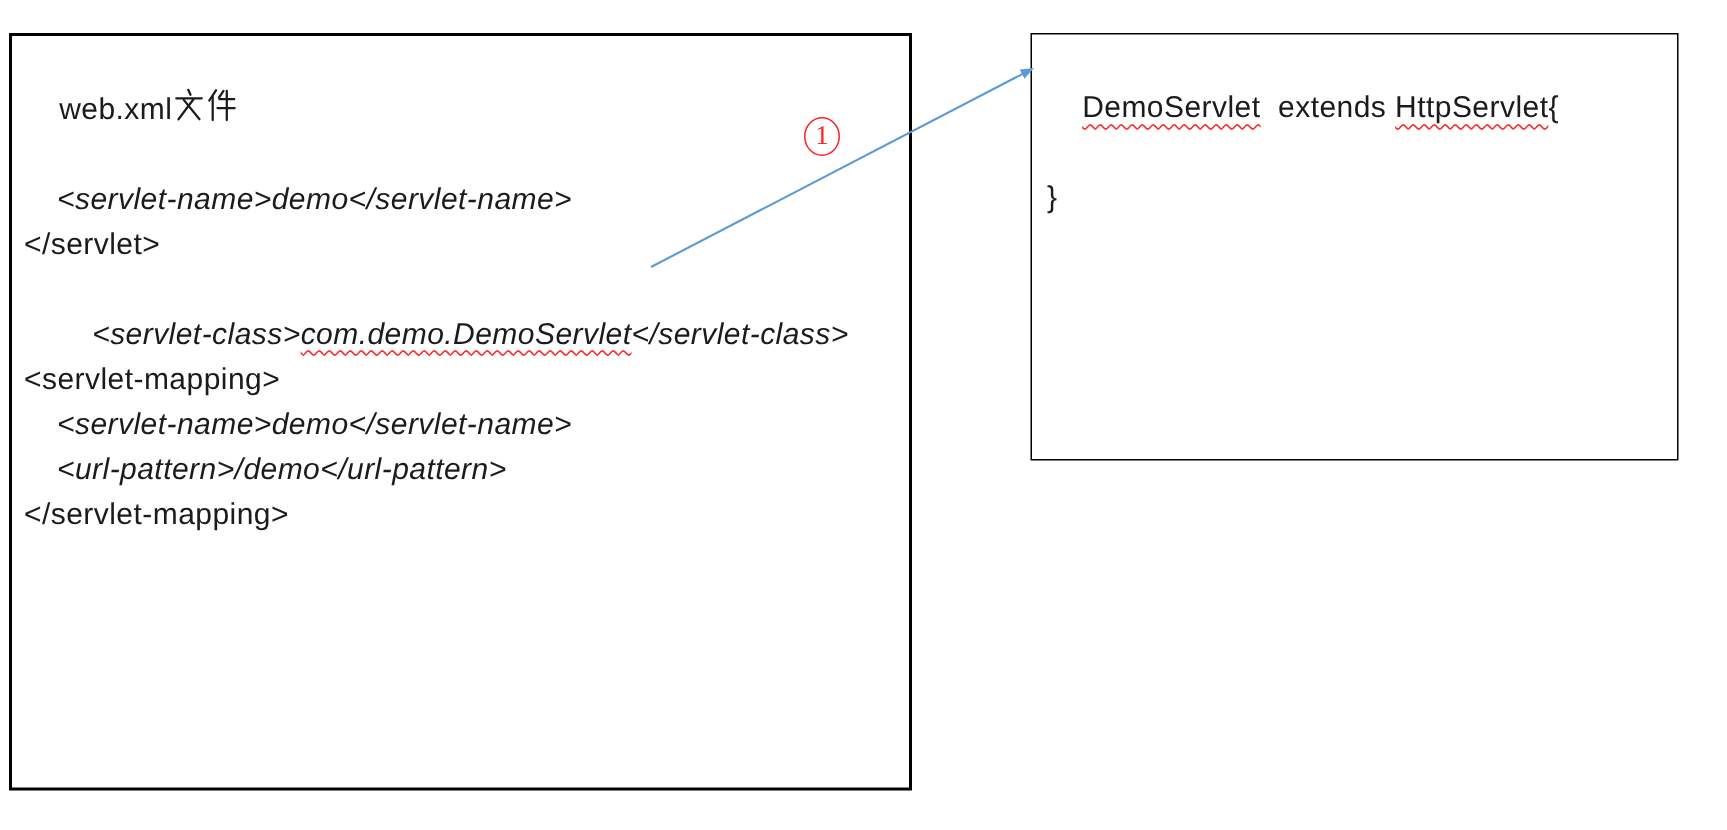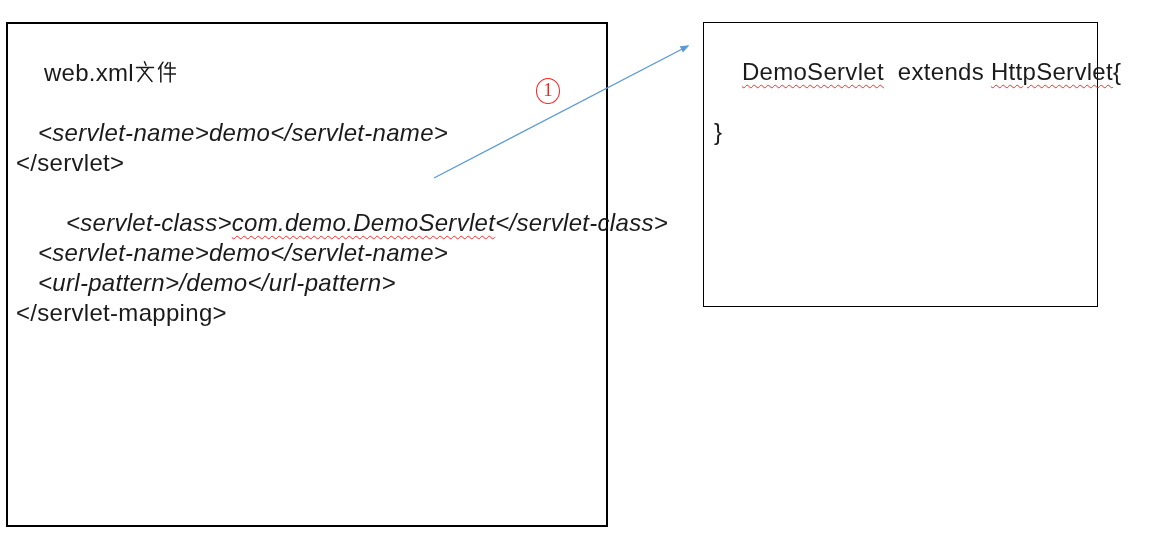--- a/index.html
+++ b/index.html
@@ -21,29 +21,28 @@
     box-sizing: border-box;
   }
   #left-box {
     left: 6px; top: 22px;
     width: 602px; height: 505px;
     border: 2px solid #000000;
     padding: 4px 4px 0 8px;
   }
   #right-box {
     left: 687px; top: 22px;
-    width: 395px; height: 285px;
+    width: 432px; height: 285px;
     border: 1.5px solid #000000;
     padding: 4px 4px 0 10px;
-    margin-left: 16px;
   }
   .line {
     height: 30px;
     line-height: 30px;
-    font-size: 24px;
+    font-size: 20px;
     letter-spacing: 0.3px;
     white-space: pre;
   }
   .blank { height: 30px; }
   .indent { padding-left: 22px; font-style: italic; }
   .squiggle {
     text-decoration-line: underline;
     text-decoration-style: wavy;
     text-decoration-color: #ff2a2a;
     text-decoration-thickness: 1px;
@@ -104,20 +103,21 @@
     </svg>
   </div>
   <div class="blank"></div>
   <div class="blank"></div>
   <div class="line indent">&lt;servlet-name&gt;demo&lt;/servlet-name&gt;</div>
   <div class="line">&lt;/servlet&gt;</div>
   <div class="line indent">
     <span>&lt;servlet-class&gt;</span><span class="squiggle">com.demo.DemoServlet</span><span>&lt;/servlet-class&gt;</span>
   </div>
   <div class="blank"></div>
+  <div class="line">&lt;servlet-mapping&gt;</div>
   <div class="line indent">&lt;servlet-name&gt;demo&lt;/servlet-name&gt;</div>
   <div class="line indent">&lt;url-pattern&gt;/demo&lt;/url-pattern&gt;</div>
   <div class="line">&lt;/servlet-mapping&gt;</div>
 </div>
 
 <div class="box" id="right-box">
   <div class="line">
     <span class="squiggle">DemoServlet</span><span>  extends </span><span class="squiggle">HttpServlet</span><span>{</span>
   </div>
   <div class="blank"></div>

